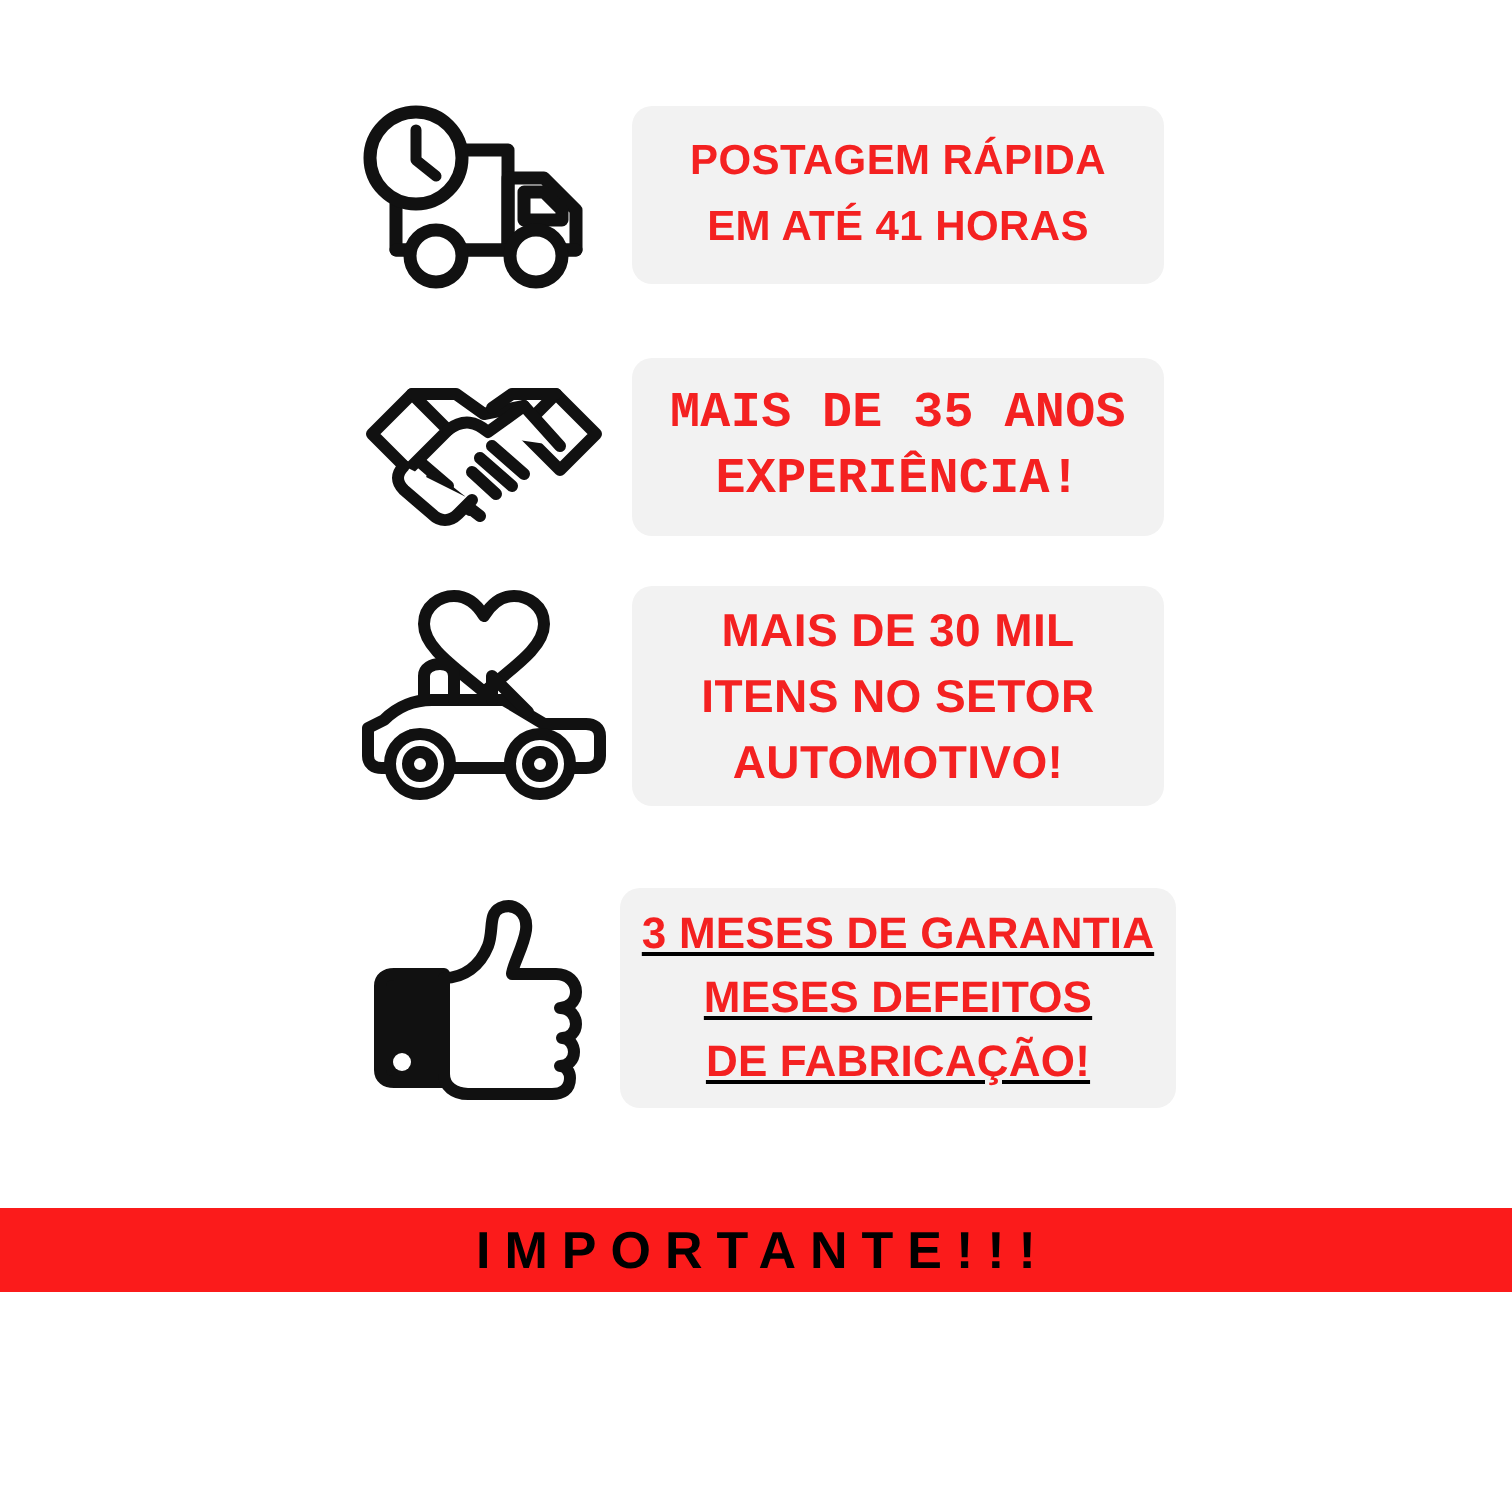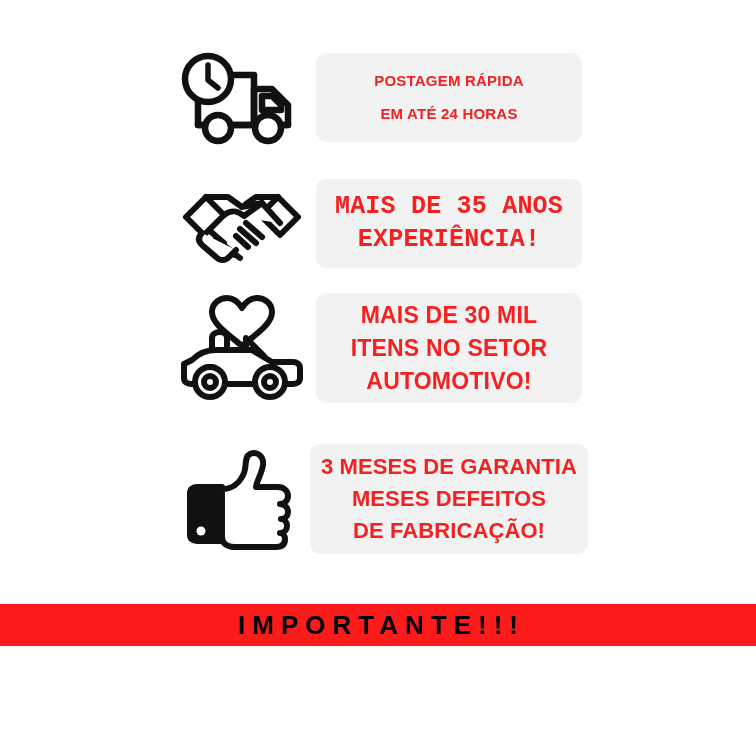--- a/index.html
+++ b/index.html
@@ -69,21 +69,21 @@
   }
 
   
   #row-1 { top: 42px; }
   #row-1 .text-box {
     width: 266px;
     height: 89px;
     padding: 0 8px;
   }
   #row-1 .line {
-    font-size: 15px;
+    font-size: 21px;
     line-height: 33px;
     letter-spacing: 0.2px;
   }
 
   
   #row-2 { top: 168px; }
   #row-2 .text-box {
     width: 266px;
     height: 89px;
     padding: 0 8px;
@@ -102,21 +102,21 @@
     height: 110px;
     padding: 0 8px;
   }
   #row-3 .line {
     font-size: 23px;
     line-height: 33px;
     letter-spacing: 0.2px;
   }
 
   
-  #row-4 { top: 440px; }
+  #row-4 { top: 440px; text-decoration: underline; }
   #row-4 .icon-cell { height: 118px; }
   #row-4 .text-box {
     width: 278px;
     height: 110px;
     padding: 0 6px;
     margin-left: -6px;
   }
   #row-4 .line {
     font-size: 22px;
     line-height: 32px;
@@ -188,21 +188,21 @@
 
           <circle cx="42" cy="81" r="13" fill="#ffffff"></circle>
           <circle cx="92" cy="81" r="13" fill="#ffffff"></circle>
 
           <circle cx="32" cy="32" r="23" fill="#ffffff"></circle>
           <path d="M32 18 V33 L42 41" stroke-width="5.5"></path>
         </svg>
       </div>
       <div class="text-box">
         <div class="line">POSTAGEM RÁPIDA</div>
-        <div class="line">EM ATÉ 24 HORAS</div>
+        <div class="line">EM ATÉ 41 HORAS</div>
       </div>
     </div>
 
     <div class="feature-row" id="row-2">
       <div class="icon-cell">
         <svg width="132" height="100" viewBox="0 0 132 100" fill="none" stroke="#111111" stroke-width="6" stroke-linecap="round" stroke-linejoin="round">
 
           <path d="M10 44 L30 24 L48 42 L28 62 Z" fill="#ffffff"></path>
 
           <path d="M122 44 L102 24 L84 42 L104 62 Z" fill="#ffffff"></path>

